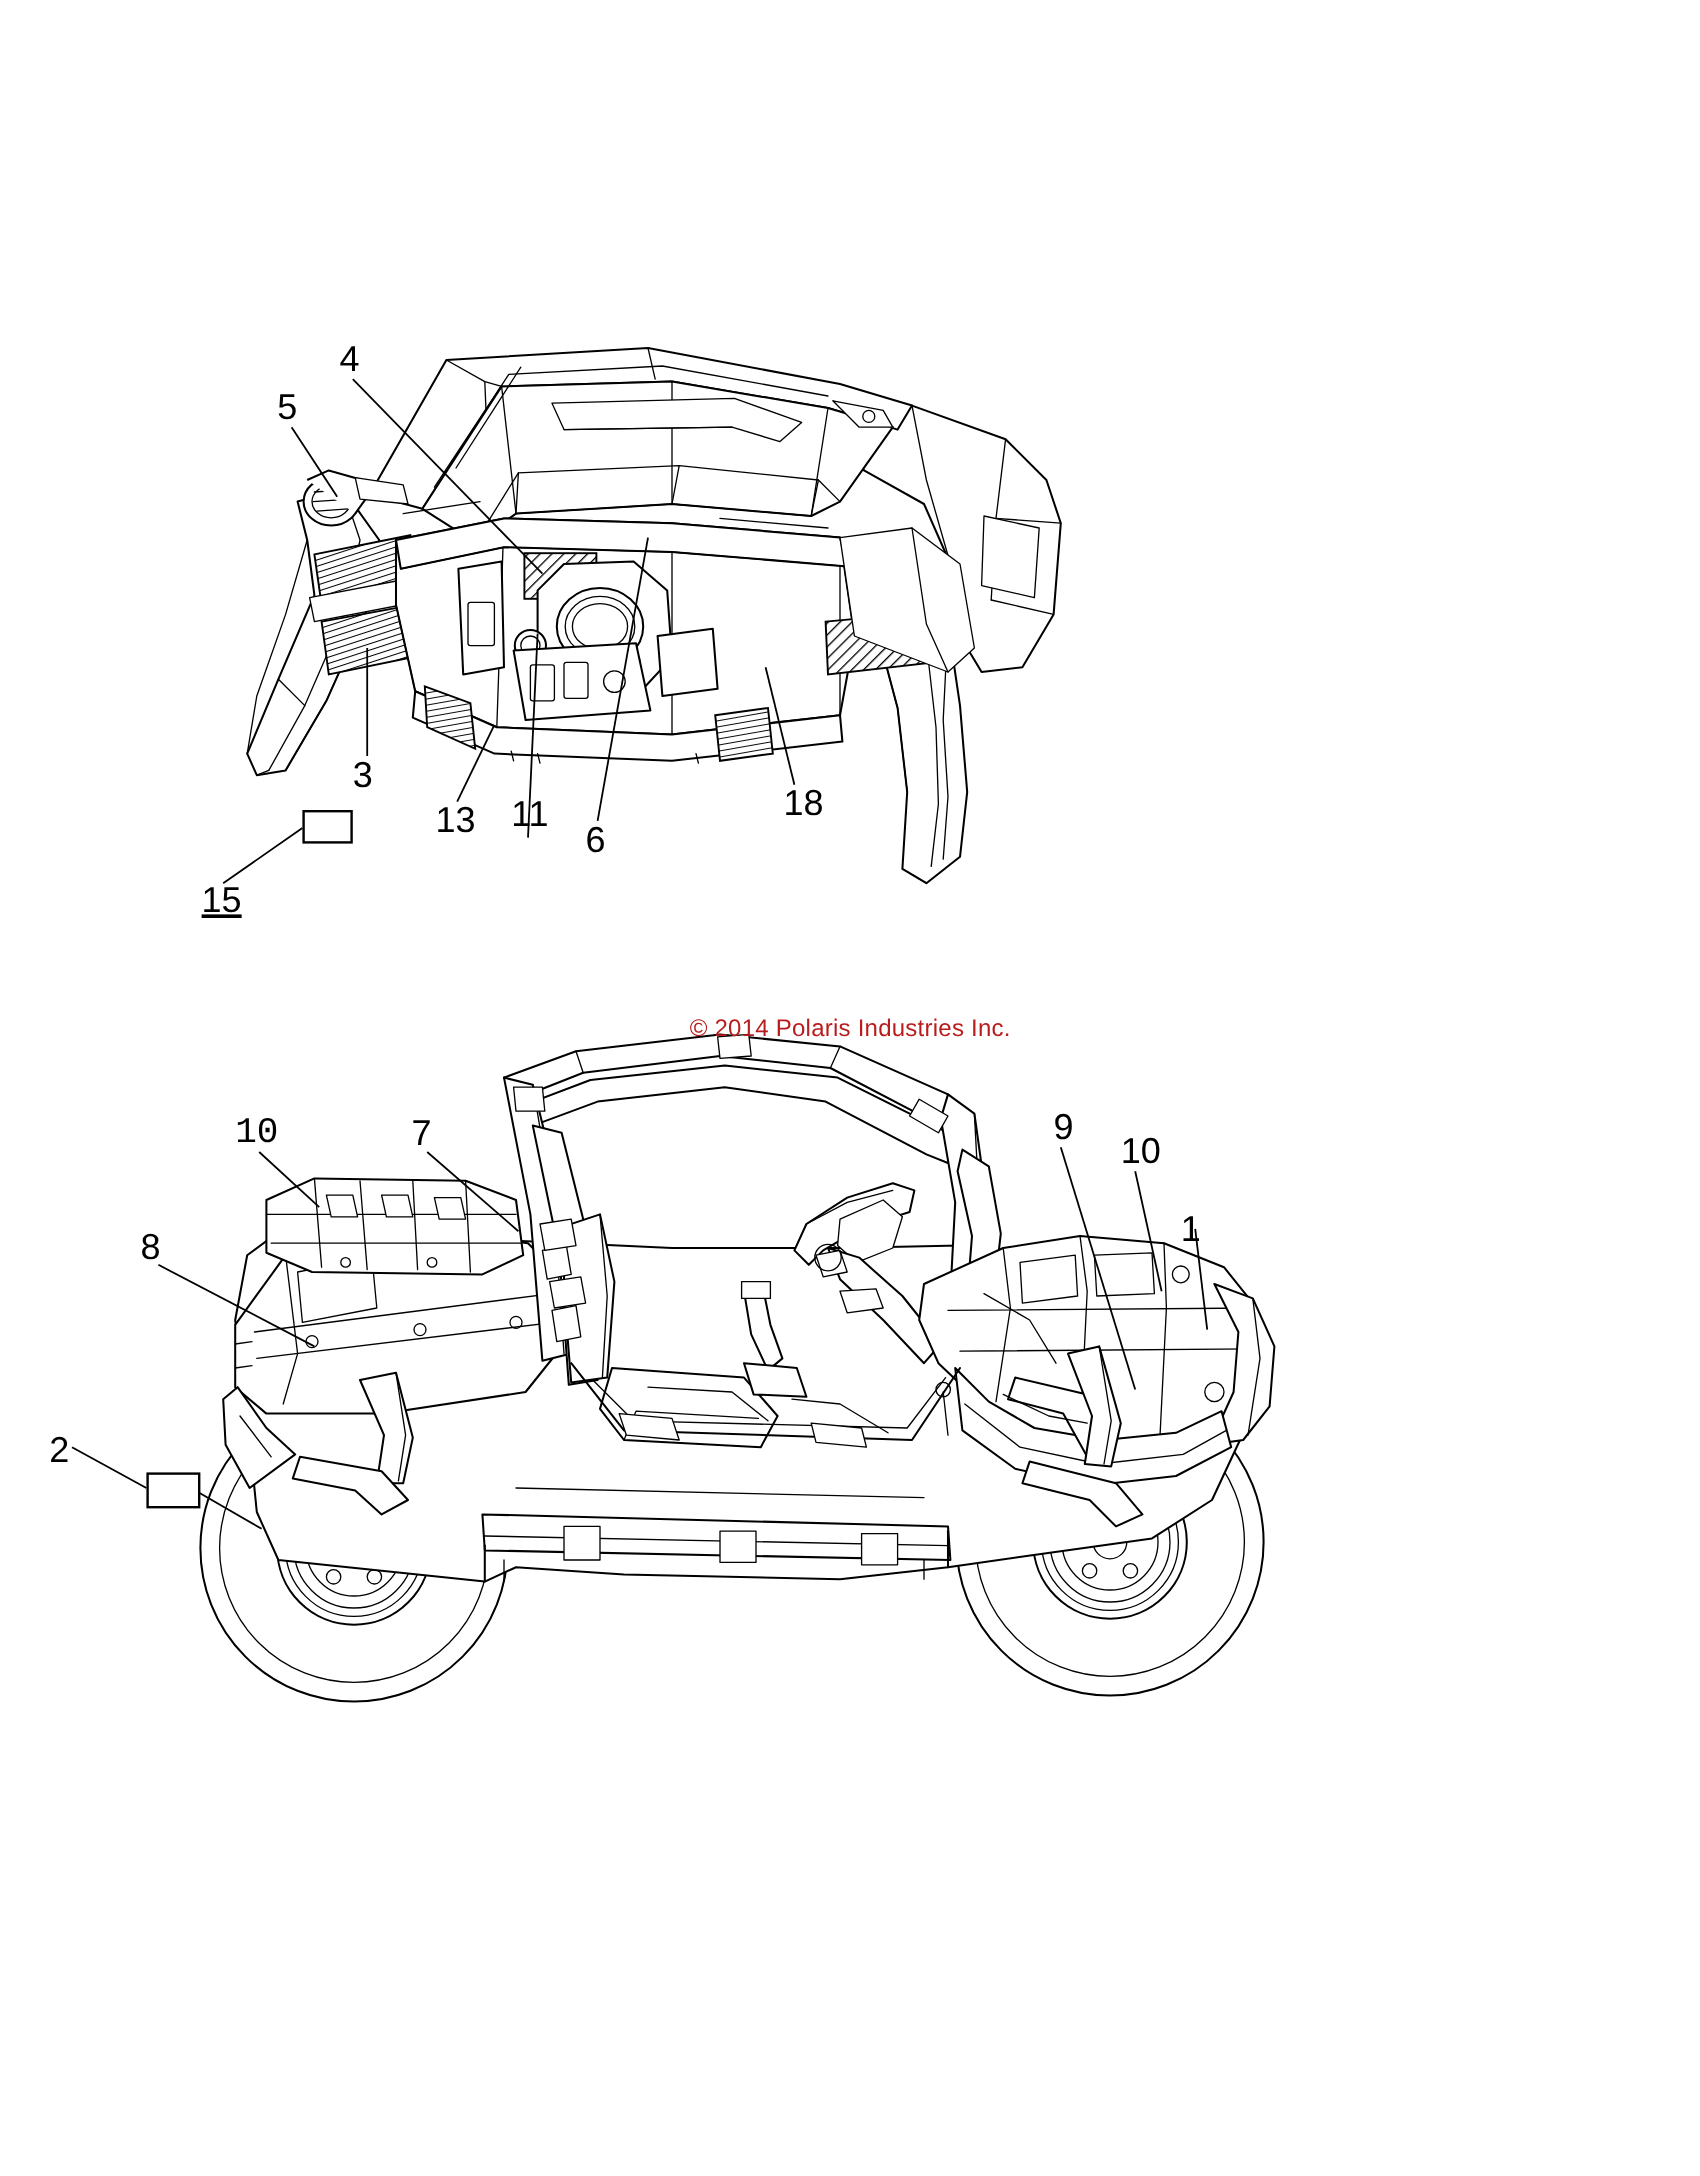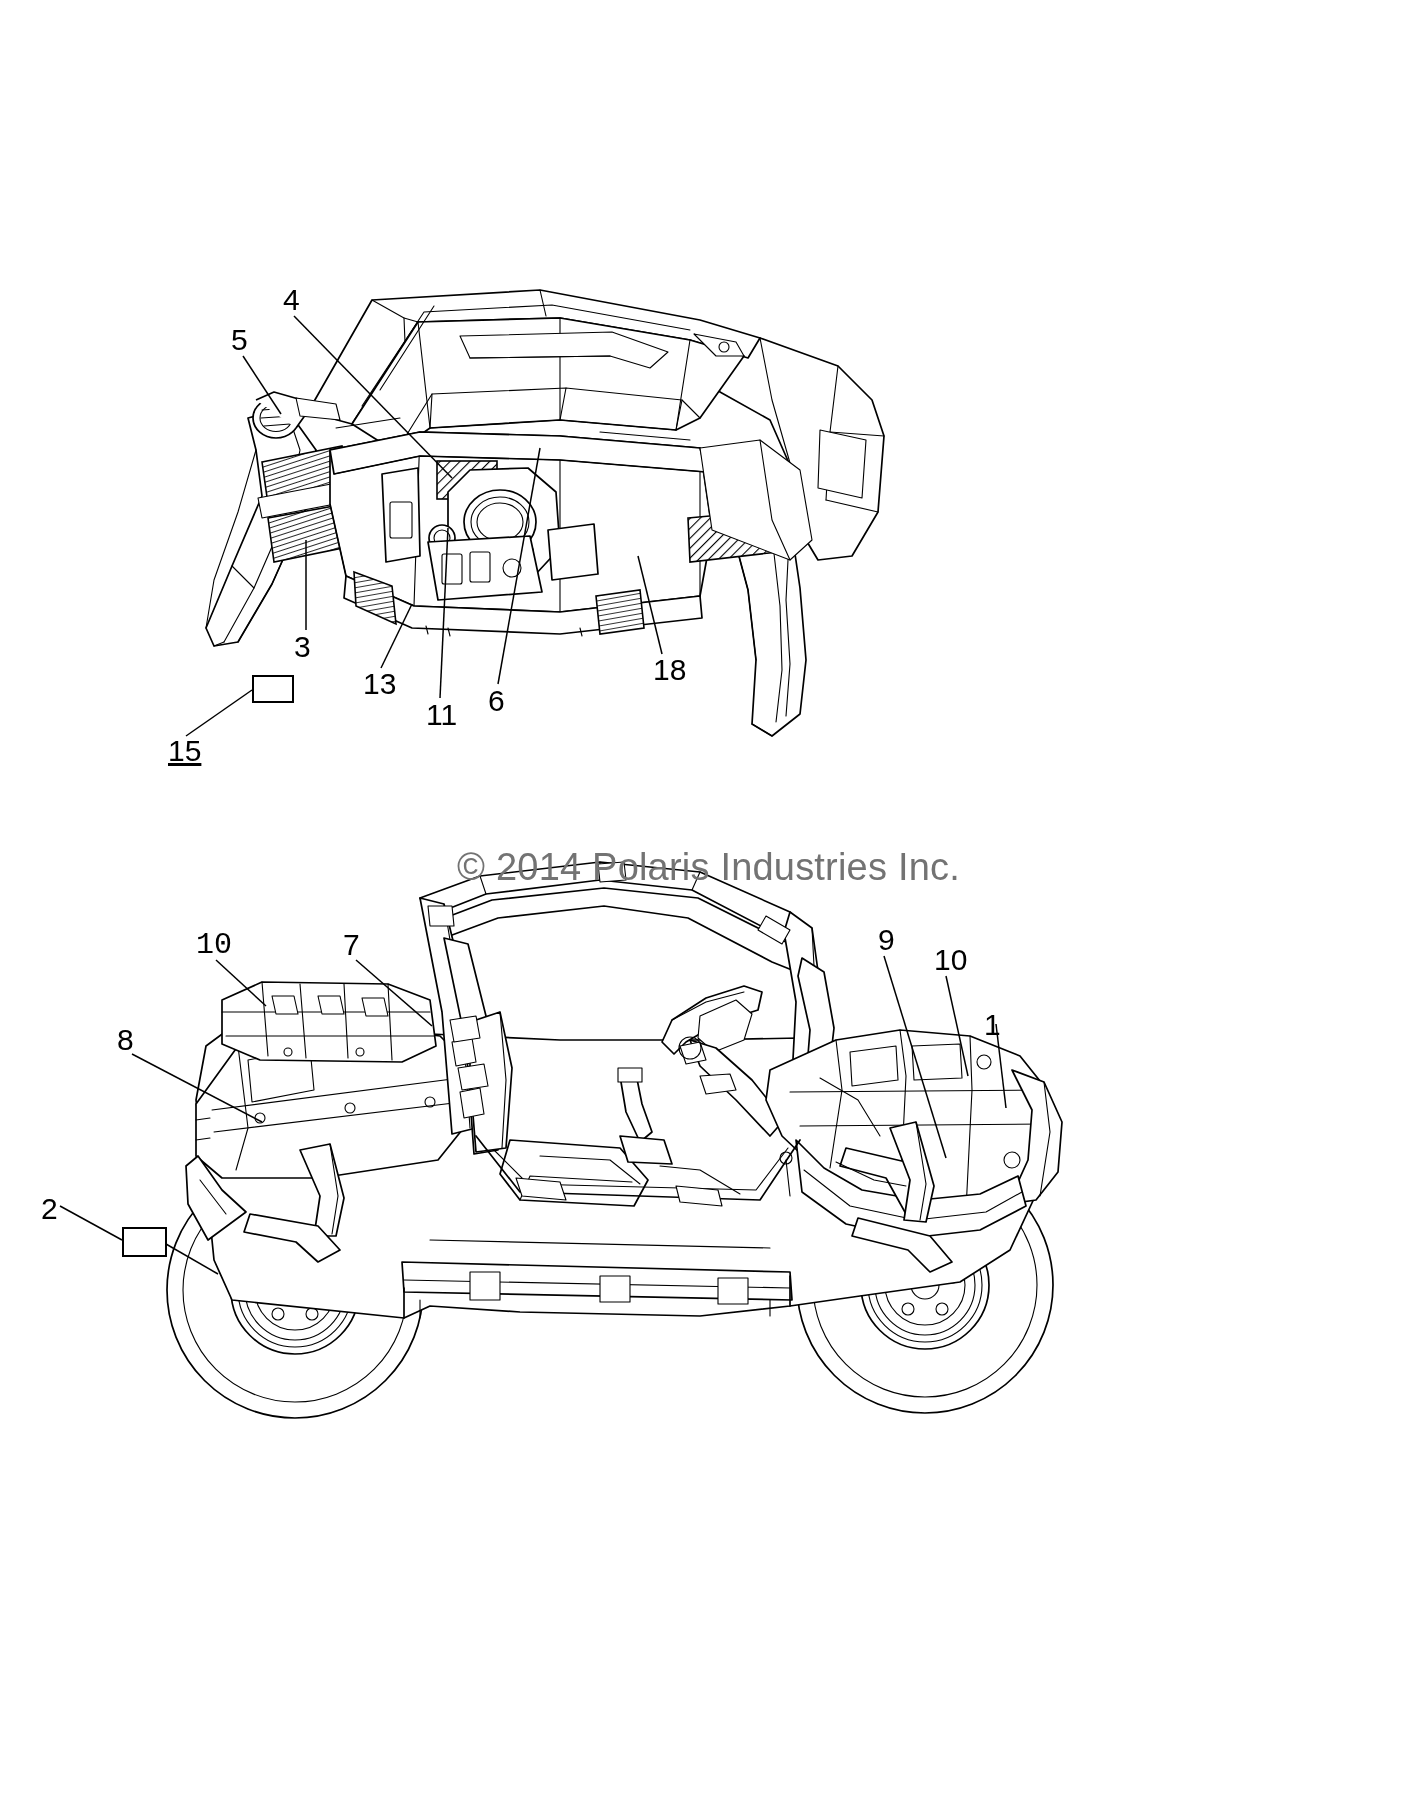--- a/index.html
+++ b/index.html
@@ -37,23 +37,23 @@
     white-space: nowrap;
     pointer-events: auto;
   }
   .copyright {
     position: absolute;
     left: 0;
     right: 0;
     top: 846px;
     text-align: center;
     font-family: "Liberation Sans", sans-serif;
-    font-size: 38px;
+    font-size: 20px;
     letter-spacing: 0.2px;
-    color: #737373;
+    color: #b91c1c;
   }
   svg { display: block; }
   .ln   { fill: none; stroke: #000; stroke-width: 1.7; stroke-linecap: round; stroke-linejoin: round; }
   .ln-t { fill: none; stroke: #000; stroke-width: 1.1; stroke-linecap: round; stroke-linejoin: round; }
   .leader { fill: none; stroke: #000; stroke-width: 1.5; }
   .decalbox { fill: #fff; stroke: #000; stroke-width: 2; }
   .hatchfill { stroke: #000; stroke-width: 1.6; }
   .whitefill { fill: #fff; stroke: #000; stroke-width: 1.7; stroke-linejoin: round; }
   .whitefill-t { fill: #fff; stroke: #000; stroke-width: 1.1; stroke-linejoin: round; }
 </style>
@@ -446,21 +446,21 @@
     <span class="callout" style="left:984px;  top:1010px;">1</span>
     <span class="callout" style="left:41px;   top:1194px;">2</span>
     <span class="callout" style="left:294px;  top:632px;">3</span>
     <span class="callout" style="left:283px;  top:285px;">4</span>
     <span class="callout" style="left:231px;  top:325px;">5</span>
     <span class="callout" style="left:488px;  top:686px;">6</span>
     <span class="callout" style="left:343px;  top:930px;">7</span>
     <span class="callout" style="left:117px;  top:1025px;">8</span>
     <span class="callout" style="left:878px;  top:925px;">9</span>
     <span class="callout" style="left:196px;  top:930px;font-family:Liberation Mono, monospace;">10</span>
-    <span class="callout" style="left:426px;  top:700px;">11</span>
+    <span class="callout" style="left:426px;  top:664px;">11</span>
     <span class="callout" style="left:653px;  top:655px;">18</span>
     <span class="callout" style="left:363px;  top:669px;">13</span>
     <span class="callout" style="left:934px;  top:945px;">10</span>
     <span class="callout" style="left:168px;  top:736px;text-decoration:underline;">15</span>
   </div>
 
   <div class="copyright">© 2014 Polaris Industries Inc.</div>
 
 </div>
 

